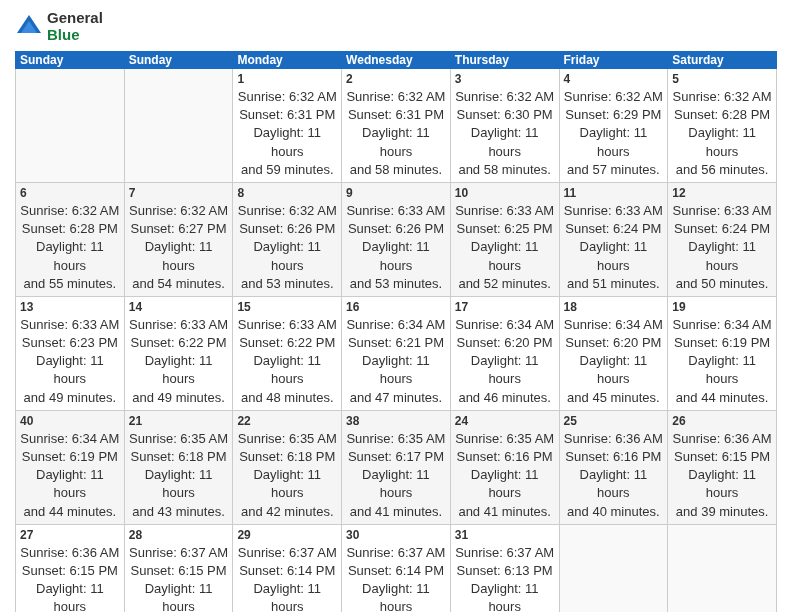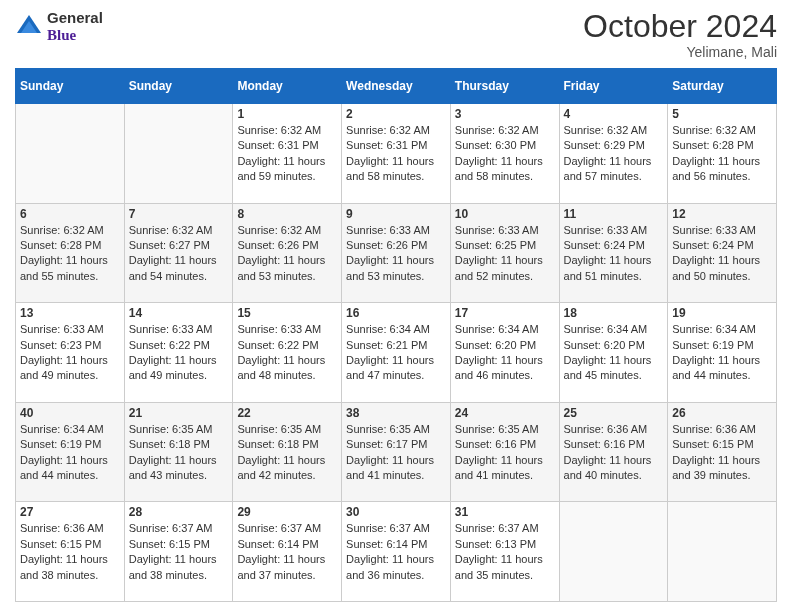--- a/index.html
+++ b/index.html
@@ -34,22 +34,21 @@
       line-height: 1.1;
     }
     .logo-general {
       font-size: 15px;
       font-weight: bold;
       color: #333;
     }
     .logo-blue {
       font-size: 15px;
       font-weight: bold;
-      color: #4c1d95;
-      font-family: Liberation Serif, serif;
+      color: #15803d;
     }
     .logo-icon {
       width: 28px;
       height: 28px;
     }
     .header-right {
       text-align: right;
     }
     .month-title {
       font-size: 32px;
@@ -67,21 +66,21 @@
       border: 1px solid #ccc;
       border-collapse: collapse;
       width: 100%;
       table-layout: fixed;
     }
     .calendar th {
       background: #1a6abf;
       color: #fff;
       font-size: 12px;
       font-weight: bold;
-      padding: 10px 4px;
+      padding: 1px 4px;
       border: 1px solid #1a6abf;
       text-align: left;
     }
     .calendar td {
       border: 1px solid #ccc;
       vertical-align: top;
       padding: 3px 4px;
       font-size: 9.5px;
       color: #333;
       height: 88px;
@@ -90,47 +89,44 @@
     .calendar td.empty {
       background: #f9f9f9;
     }
     .day-number {
       font-size: 12px;
       font-weight: bold;
       color: #333;
       margin-bottom: 2px;
     }
     .day-info {
-      font-size: 11px;
+      font-size: 13px;
       color: #333;
       line-height: 1.4;
+      text-align: center;
     }
     .row-alt td {
       background: #f5f5f5;
     }
   </style>
 </head>
 <body>
 
 <div class="page">
   <div class="header">
     <div class="logo">
       <svg class="logo-icon" viewBox="0 0 28 28">
         <polygon points="14,2 26,20 2,20" fill="#1a6abf"></polygon>
         <polygon points="14,8 22,20 6,20" fill="#5aaaff" opacity="0.5"></polygon>
       </svg>
       <div class="logo-text">
         <span class="logo-general">General</span>
         <span class="logo-blue">Blue</span>
       </div>
     </div>
-    <div class="header-right">
-      <div class="month-title">October 2024</div>
-      <div class="location">Yelimane, Mali</div>
-    </div>
   </div>
 
   <table class="calendar">
     <thead>
       <tr>
       <th>Sunday</th>
           <th>Sunday</th>
           <th>Monday</th>
           <th>Wednesday</th>
           <th>Thursday</th>

